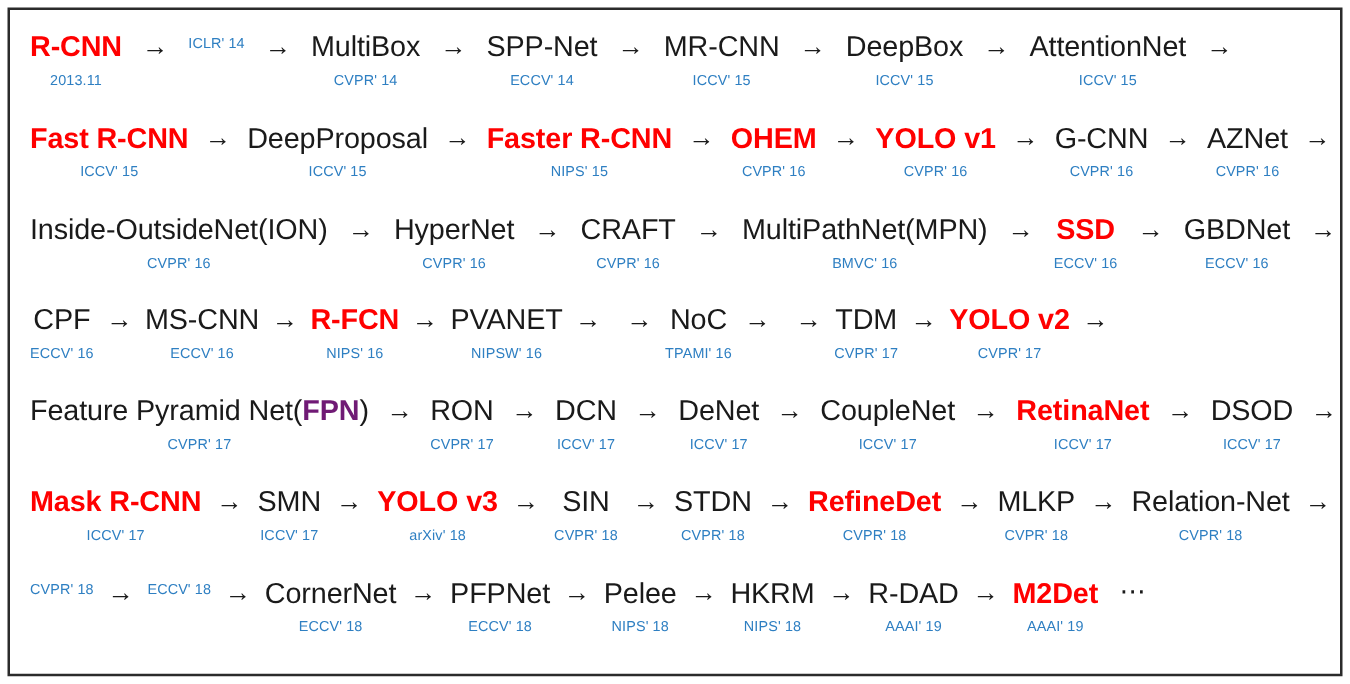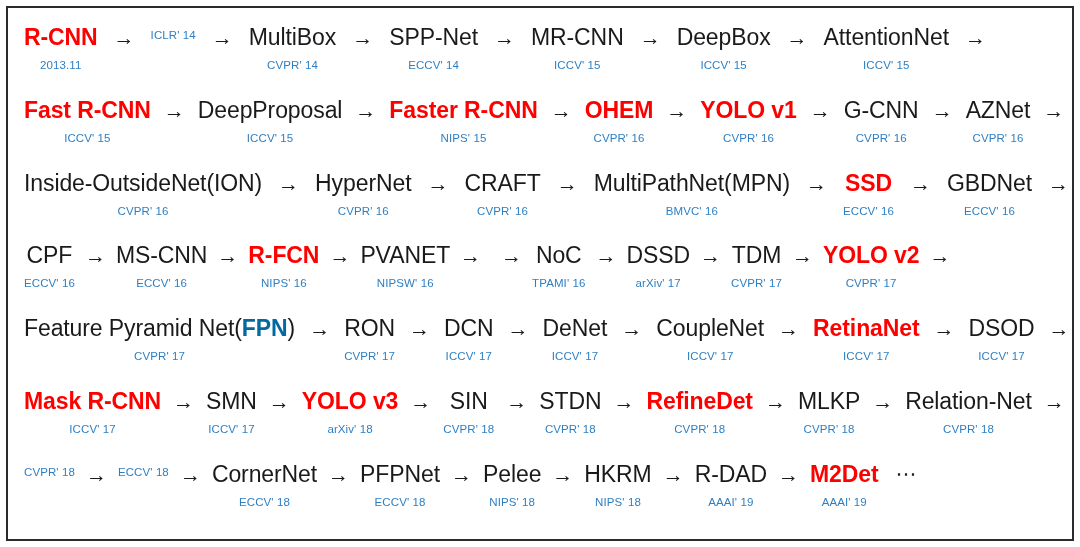--- a/index.html
+++ b/index.html
@@ -79,21 +79,21 @@
   }
   .ellipsis {
     flex: 0 0 auto;
     font-size: 21px;
     line-height: 30px;
     color: #1a1a1a;
     align-self: flex-start;
     letter-spacing: 1px;
   }
   .red-inline {
-    color: #0369a1;
+    color: #701a75;
     font-weight: bold;
   }
 </style>
 </head>
 <body>
 
 <div class="figure">
   <div class="frame" id="frame">
       <div class="row">
         <div class="node hl">
@@ -220,24 +220,20 @@
           <div class="node-name">PVANET</div>
           <div class="node-venue">NIPSW' 16</div>
         </div>
         <div class="arrow" style="margin-left: 10px; margin-right: 10px;">→</div>
         <div class="arrow" style="margin-left: 10px; margin-right: 10px;">→</div>
         <div class="node">
           <div class="node-name">NoC</div>
           <div class="node-venue">TPAMI' 16</div>
         </div>
         <div class="arrow" style="margin-left: 10px; margin-right: 10px;">→</div>
-        <div class="node">
-          <div class="node-name">DSSD</div>
-          <div class="node-venue">arXiv' 17</div>
-        </div>
         <div class="arrow" style="margin-left: 10px; margin-right: 10px;">→</div>
         <div class="node">
           <div class="node-name">TDM</div>
           <div class="node-venue">CVPR' 17</div>
         </div>
         <div class="arrow" style="margin-left: 10px; margin-right: 10px;">→</div>
         <div class="node hl">
           <div class="node-name">YOLO v2</div>
           <div class="node-venue">CVPR' 17</div>
         </div>

